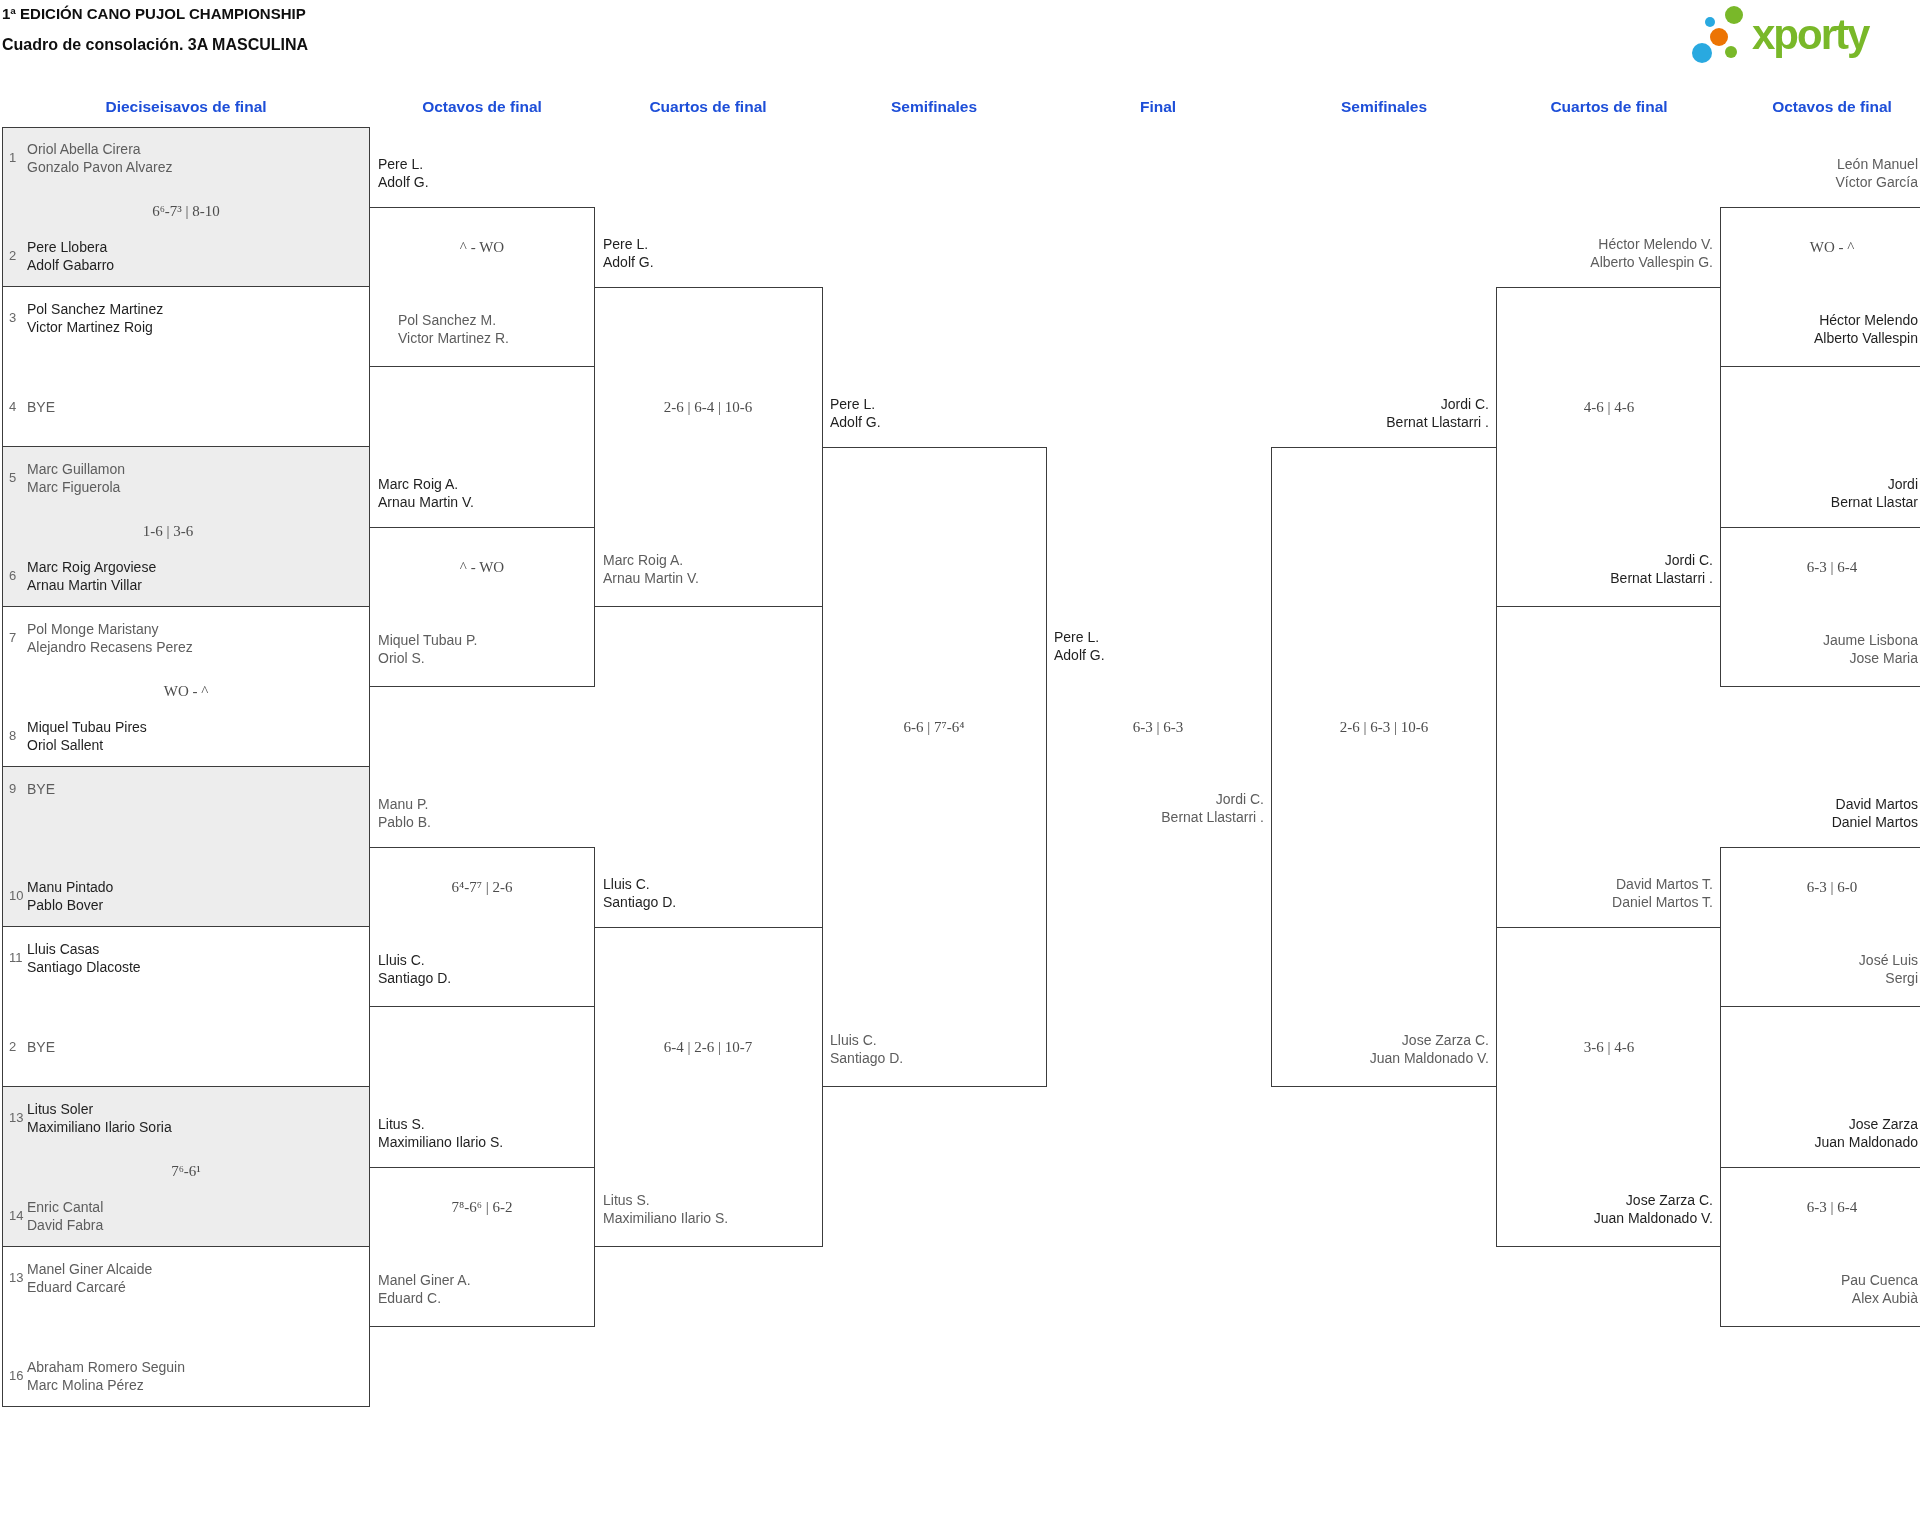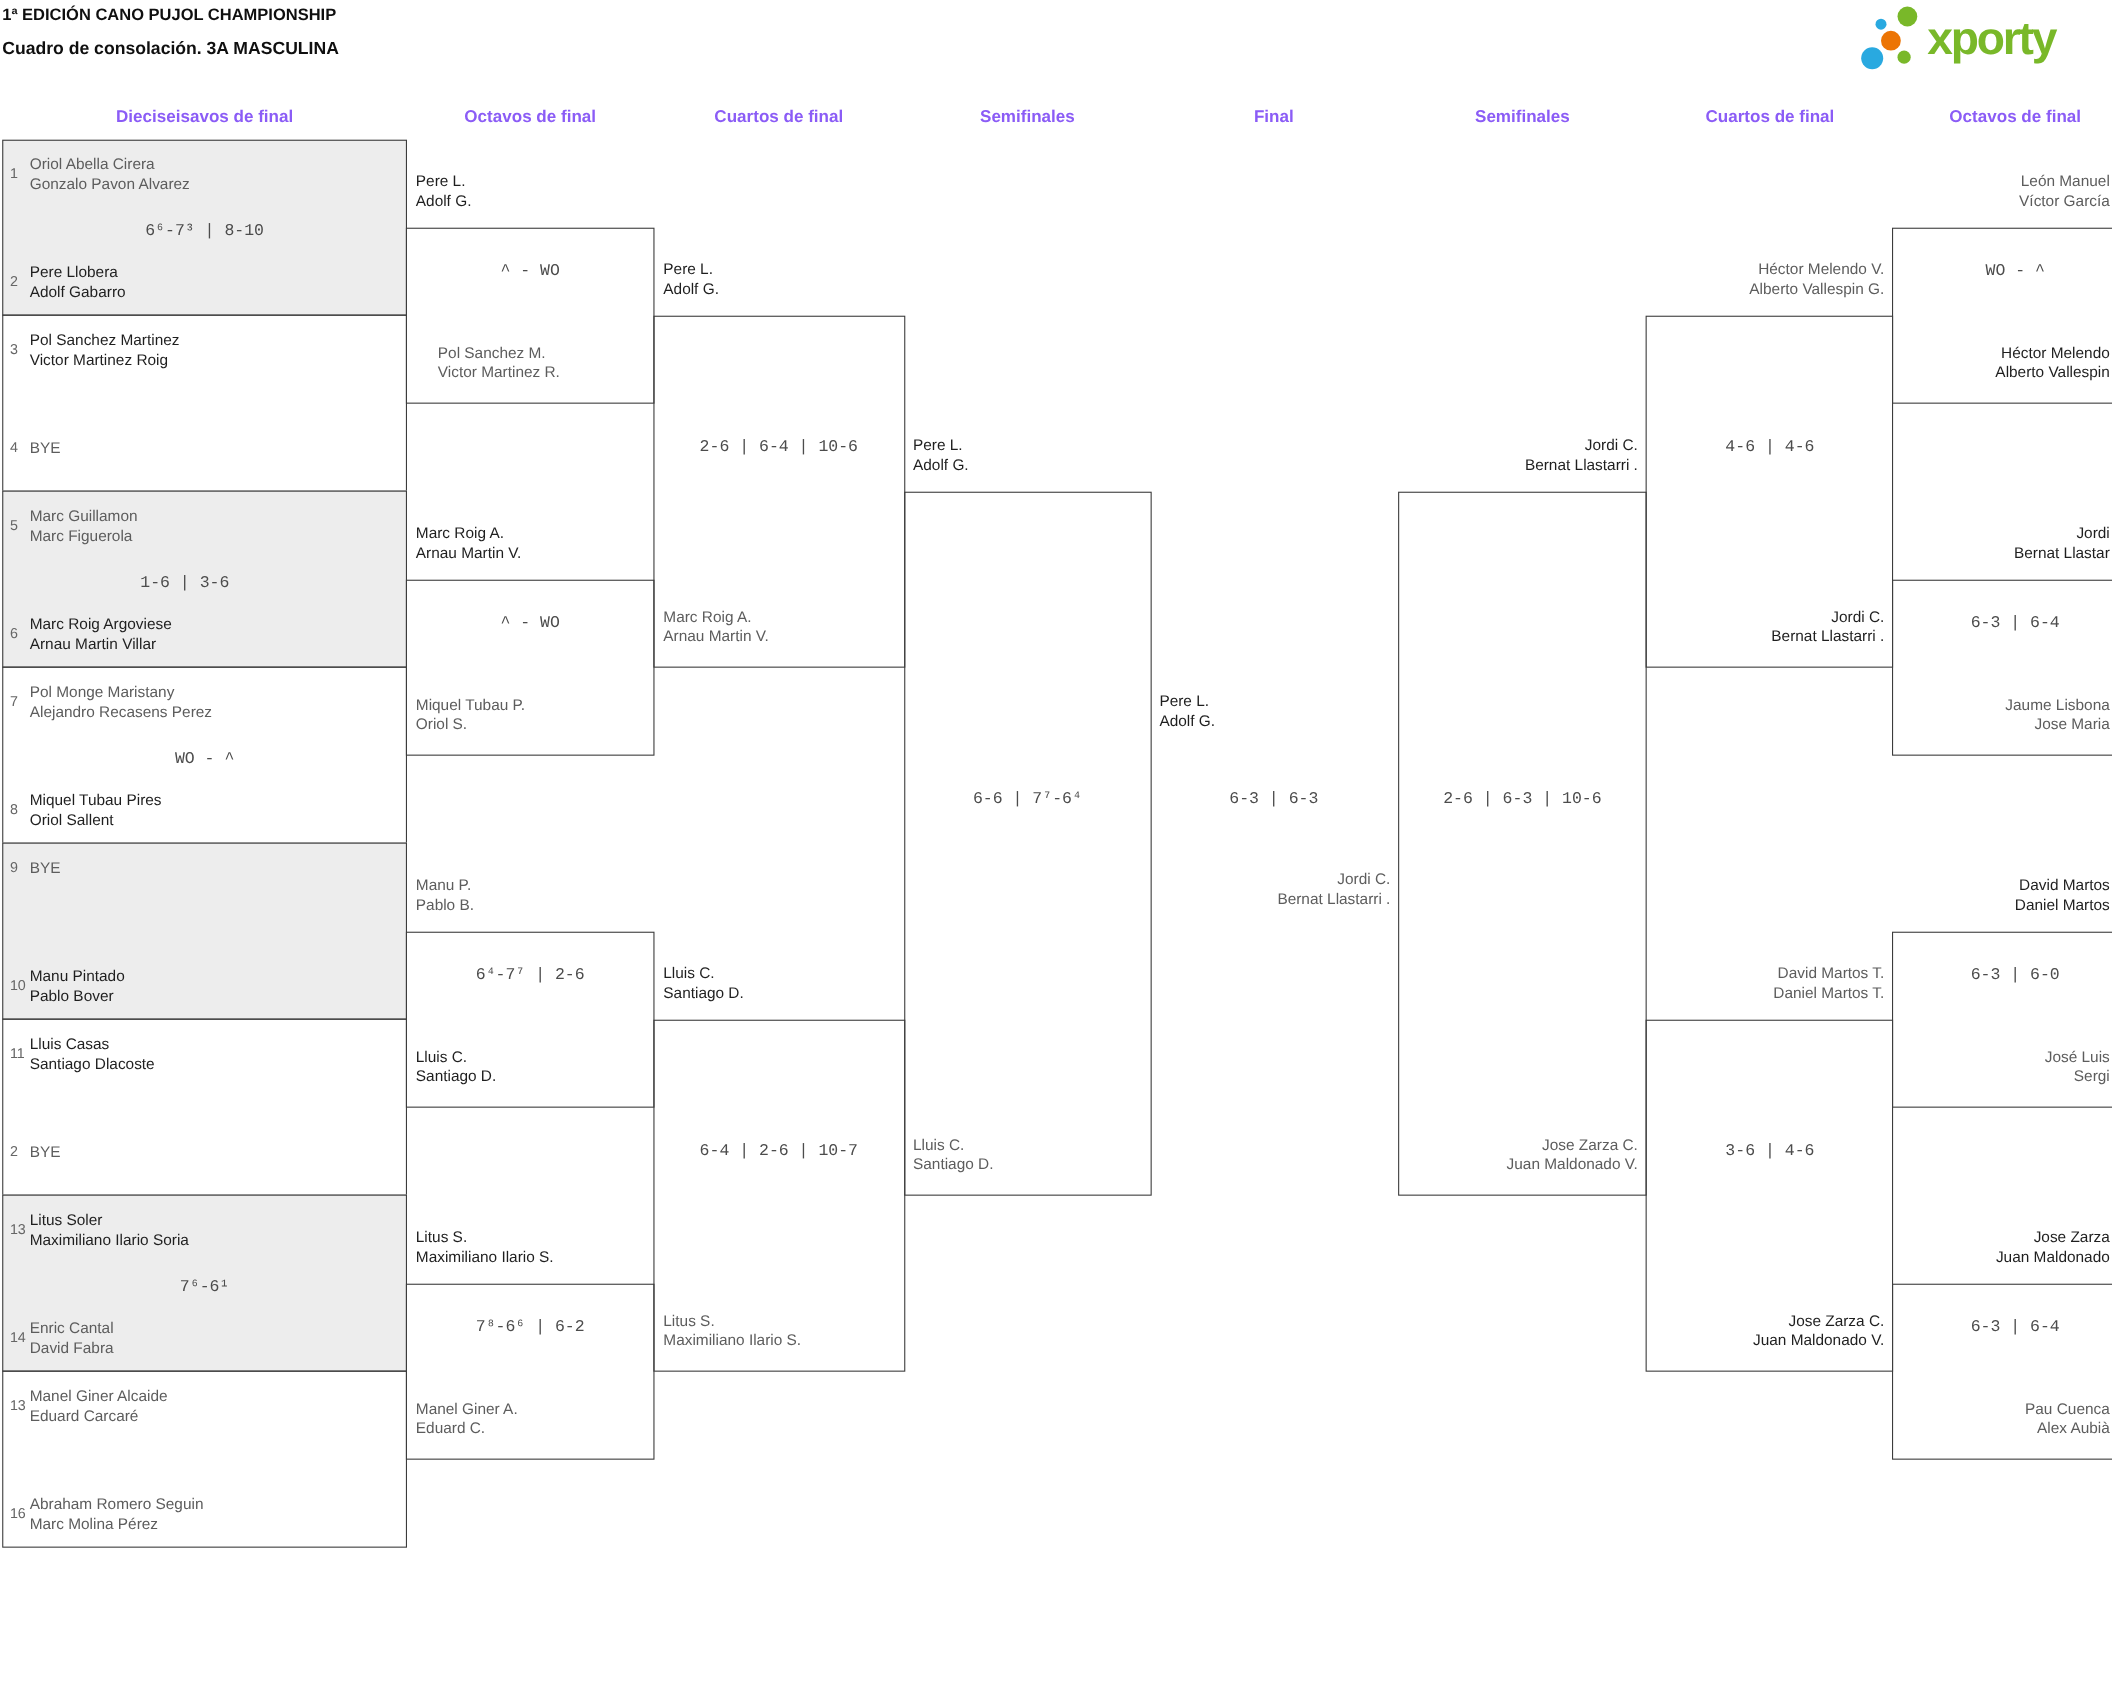--- a/index.html
+++ b/index.html
@@ -5,22 +5,22 @@
   html,body{margin:0;padding:0}
   body{width:1920px;height:1539px;position:relative;overflow:hidden;background:#fff;
        font-family:"Liberation Sans",sans-serif;color:#222}
   .box{position:absolute;border:1px solid #3c3c3c;box-sizing:border-box;background:transparent}
   .box.shade{background:#ededed}
   .team{position:absolute;font-size:14px;line-height:18px;color:#5d5d5d;white-space:pre-line}
   .team.w{font-weight:400;color:#1f1f1f}
   .team.ar{text-align:right}
   .seed{position:absolute;font-size:13px;line-height:16px;color:#666}
   .score{position:absolute;font-size:15px;line-height:18px;color:#4c4c4c;white-space:nowrap;
-         transform:translateX(-50%);font-family:Liberation Mono, monospace}
-  .rh{position:absolute;top:98px;font-size:15.5px;font-weight:700;color:#8b5cf6;
+         transform:translateX(-50%);font-family:Liberation Serif, serif}
+  .rh{position:absolute;top:98px;font-size:15.5px;font-weight:700;color:#1d4ed8;
       white-space:nowrap;transform:translateX(-50%)}
   .title{position:absolute;left:2px;font-weight:700;color:#0f0f0f;white-space:nowrap}
   .dot{position:absolute;border-radius:50%}
   .brand{position:absolute;font-weight:700;letter-spacing:-2px;color:#79b829;line-height:1}
 </style>
 </head>
 <body>
 
 <div class="title" style="top:5px;font-size:15px">1ª EDICIÓN CANO PUJOL CHAMPIONSHIP</div>
 <div class="title" style="top:36px;font-size:16px">Cuadro de consolación. 3A MASCULINA</div>

